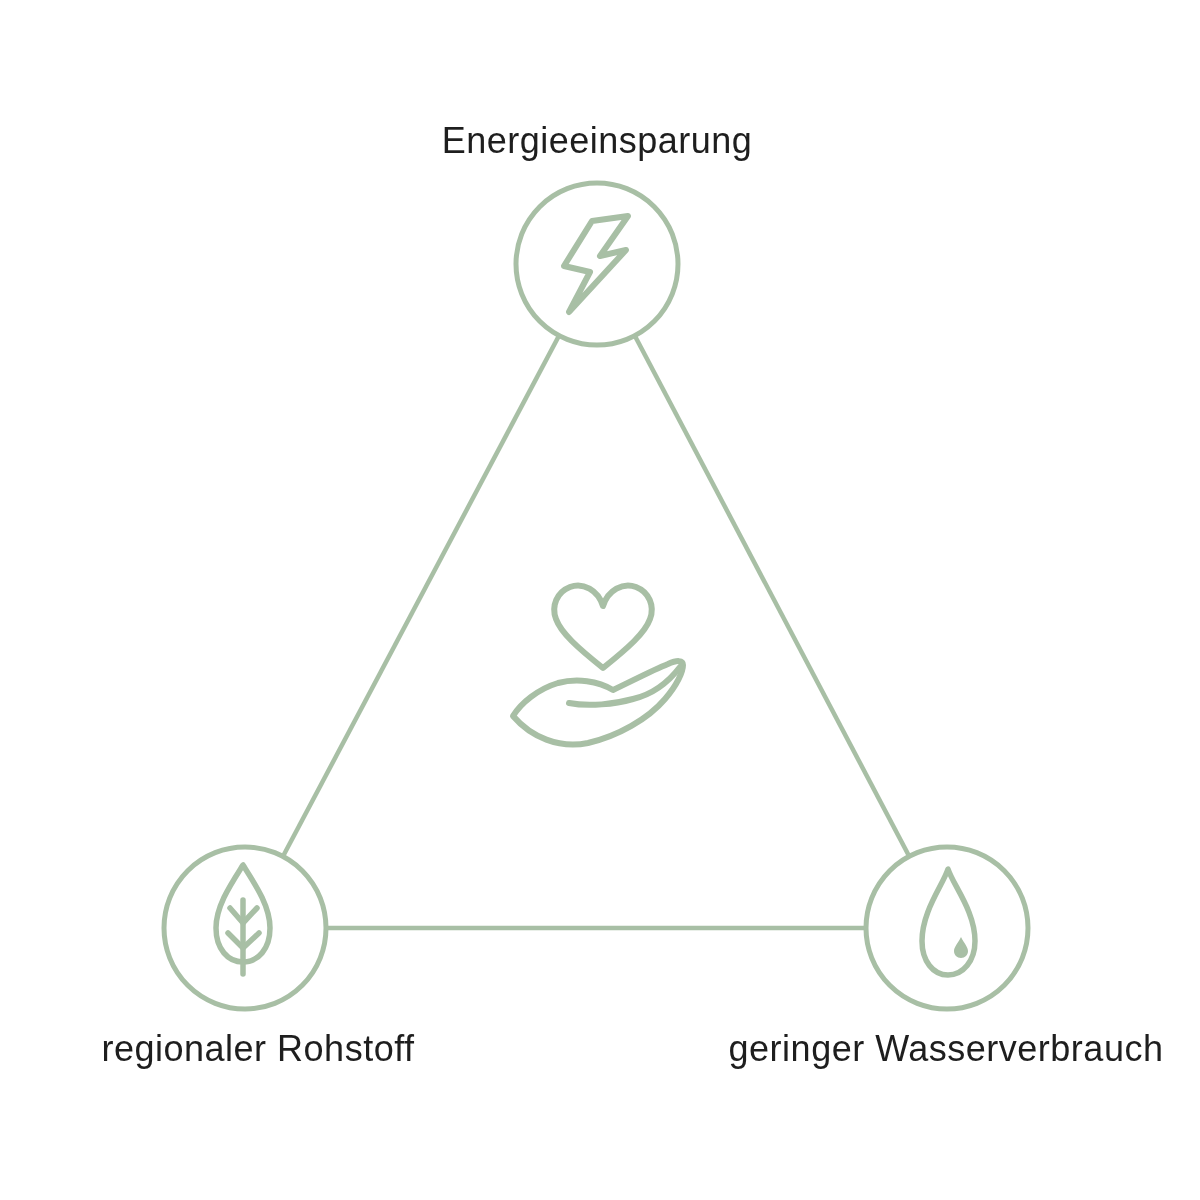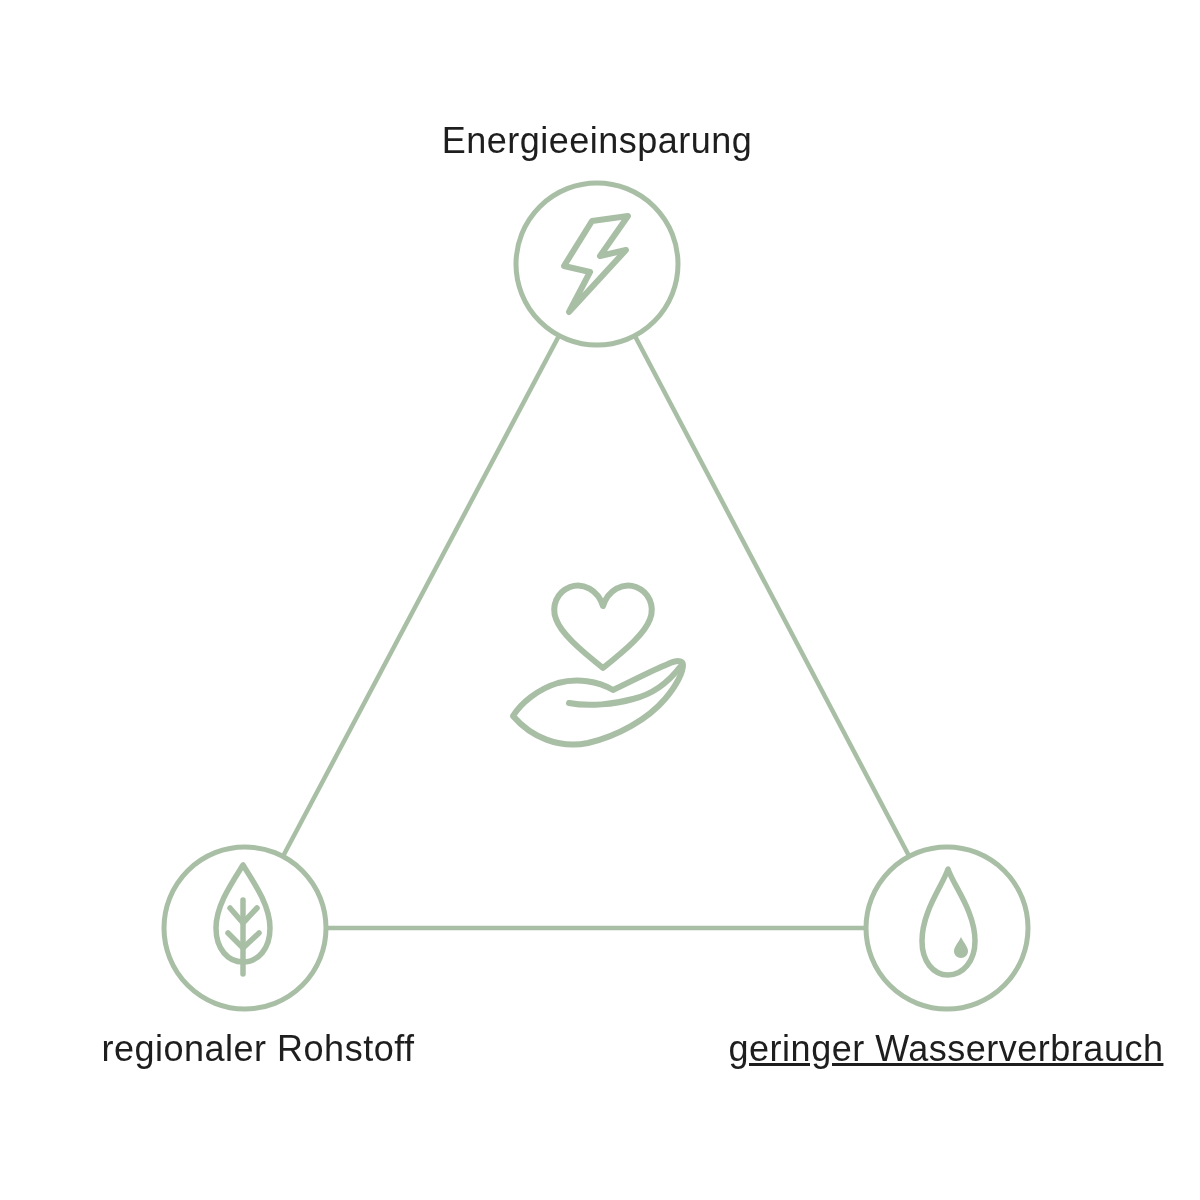--- a/index.html
+++ b/index.html
@@ -93,15 +93,15 @@
       <path class="icon-stroke" stroke-width="6" d="M 603,606 C 598,590 583,582 570,587 C 557,592 551,606 556,619 C 561,633 578,648 603,668 C 628,648 645,633 650,619 C 655,606 649,592 636,587 C 623,582 608,590 603,606 Z"></path>
       <path class="icon-stroke" stroke-width="6" d="M 513,716 C 521,703 538,689 558,683 C 577,678 598,681 613,690 C 632,681 653,670 668,664 C 677,660 683,660 683,665 C 683,672 677,685 665,699 C 648,719 618,736 588,743 C 559,749 531,737 513,716 Z"></path>
       <path class="icon-stroke" stroke-width="6" d="M 680,667 C 667,684 650,695 633,699 C 615,704 589,707 569,703"></path>
     </g>
   </svg>
 
   <div class="node-label" style="left:597px; top:120px;">Energieeinsparung</div>
 
   <div class="node-label" style="left:258px; top:1028px;">regionaler Rohstoff</div>
 
-  <div class="node-label" style="left:946px; top:1028px;text-decoration:underline;">geringer Wasserverbrauch</div>
+  <div class="node-label" style="left:946px; top:1028px;">geringer Wasserverbrauch</div>
 
 </div>
 
 </body></html>

